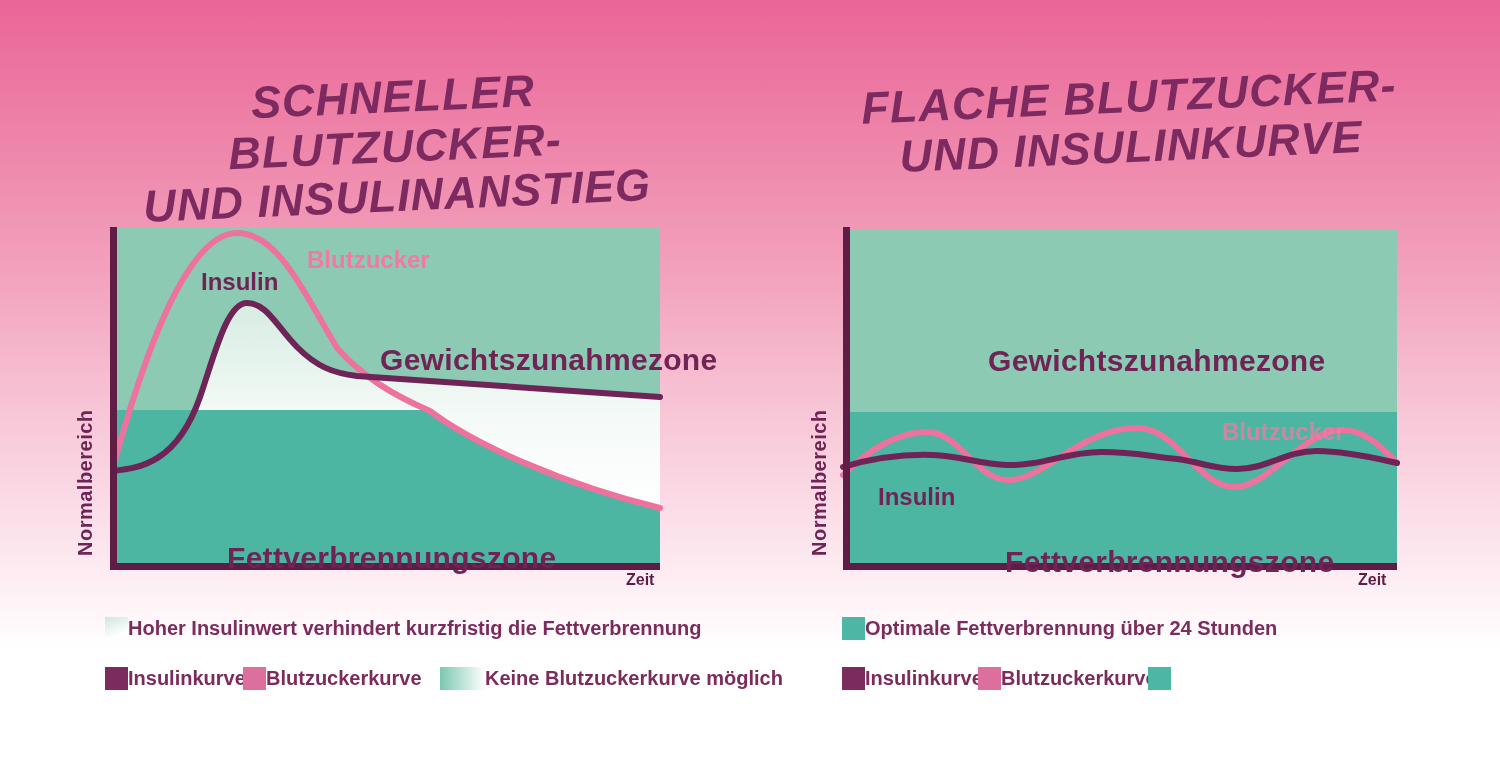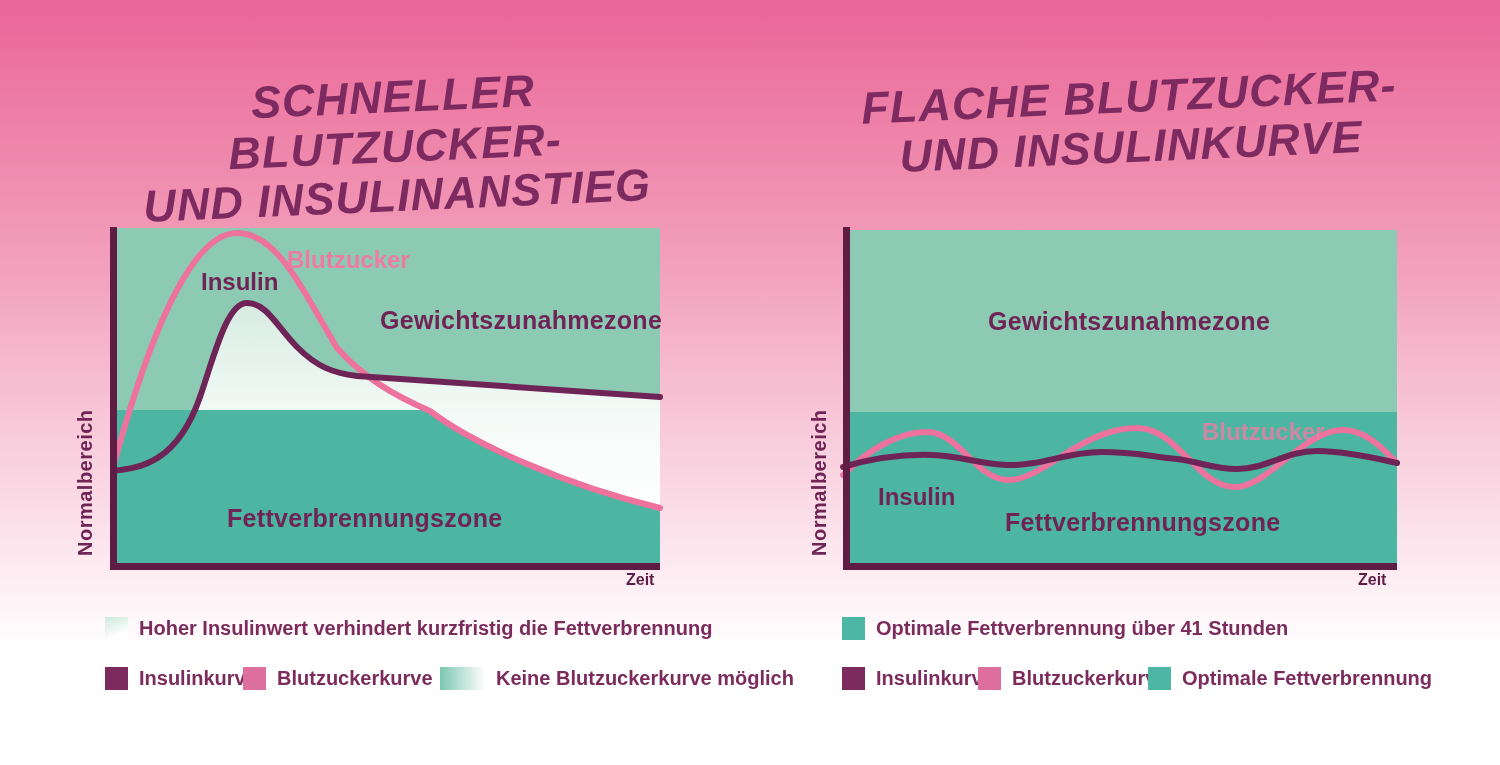--- a/index.html
+++ b/index.html
@@ -2,28 +2,28 @@
 <html><head>
 <meta charset="utf-8">
 <style>
   html,body{margin:0;padding:0;}
   body{font-family:"Liberation Sans",sans-serif;}
   #stage{position:relative;width:1500px;height:765px;overflow:hidden;
     background:linear-gradient(180deg,#ea6598 0%,#ee84a9 18%,#f3a6c0 38%,#f8c8d8 55%,#fce3eb 70%,#ffffff 85%,#ffffff 100%);}
   .title{position:absolute;text-align:center;font-weight:700;font-style:italic;
     font-size:45px;line-height:1.1;letter-spacing:1px;color:#7c2a5f;transform:rotate(-2.5deg);}
   .chart-label{position:absolute;color:#6f2455;font-weight:600;}
-  .zone-label{font-size:25px;letter-spacing:0.3px;}
+  .zone-label{font-size:30px;letter-spacing:0.3px;margin-top:37px;}
   .curve-label{font-size:24px;}
-  .pink-label{color:#ee7ba3;}
+  .pink-label{color:#ee7ba3;margin-left:20px;}
   .pink-label.muted{color:#ec7ca4;opacity:0.8;}
   .yaxis-label{position:absolute;color:#6f2455;font-weight:700;font-size:20px;letter-spacing:0.5px;
     transform-origin:0 0;transform:rotate(-90deg);white-space:nowrap;}
   .xaxis-label{position:absolute;color:#5f1d46;font-weight:700;font-size:16px;}
-  .legend-item{position:absolute;display:inline-flex;align-items:center;gap:11px;white-space:nowrap;}
+  .legend-item{position:absolute;display:inline-flex;align-items:center;white-space:nowrap;}
   .legend-item .txt{color:#7b2b5c;font-weight:700;font-size:20px;}
   .sw{width:23px;height:23px;flex:0 0 auto;}
   .sw-wide{width:45px;height:23px;flex:0 0 auto;}
   .sw-pale{background:linear-gradient(160deg,#cfe8dd 0%,#ffffff 75%);}
   .sw-fade{background:linear-gradient(90deg,#7cc7b0 0%,#ffffff 100%);}
   svg{position:absolute;}
 </style>
 </head>
 <body>
 
@@ -89,28 +89,27 @@
 
   <div class="chart-label zone-label" style="left:988px;top:307px;">Gewichtszunahmezone</div>
   <div class="chart-label curve-label pink-label muted" style="left:1202px;top:418px;">Blutzucker</div>
   <div class="chart-label curve-label" style="left:878px;top:483px;">Insulin</div>
   <div class="chart-label zone-label" style="left:1005px;top:508px;">Fettverbrennungszone</div>
   <div class="yaxis-label" style="left:808px;top:556px;">Normalbereich</div>
   <div class="xaxis-label" style="left:1358px;top:571px;">Zeit</div>
 
   <div class="legend-item" style="left:842px;top:617px;">
     <span class="sw" style="background: rgb(77, 182, 164);"></span>
-    <span class="txt">Optimale Fettverbrennung über 41 Stunden</span>
+    <span class="txt">Optimale Fettverbrennung über 24 Stunden</span>
   </div>
   <div class="legend-item" style="left:842px;top:667px;">
     <span class="sw" style="background: rgb(123, 43, 94);"></span>
     <span class="txt">Insulinkurve</span>
   </div>
   <div class="legend-item" style="left:978px;top:667px;">
     <span class="sw" style="background: rgb(220, 111, 157);"></span>
     <span class="txt">Blutzuckerkurve</span>
   </div>
   <div class="legend-item" style="left:1148px;top:667px;">
     <span class="sw" style="background: rgb(77, 182, 164);"></span>
-    <span class="txt">Optimale Fettverbrennung</span>
   </div>
 
 </div>
 
 </body></html>

